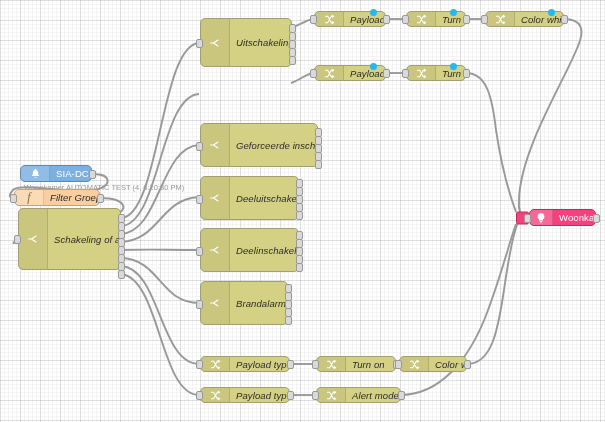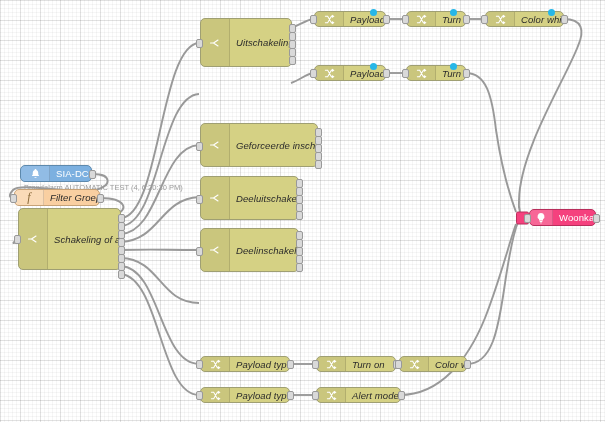--- a/index.html
+++ b/index.html
@@ -125,21 +125,21 @@
 
   <div class="node blue" style="left:20px;top:165px;width:72px;height:17px;">
     <div class="ico">
       <svg width="11" height="11" viewBox="0 0 24 24" class="g" aria-hidden="true">
         <path fill="#ffffff" d="M12 2a2 2 0 0 1 2 2v.6a6 6 0 0 1 4 5.6v4l1.6 2.2a.8.8 0 0 1-.6 1.2H5a.8.8 0 0 1-.6-1.2L6 14.2v-4a6 6 0 0 1 4-5.6V4a2 2 0 0 1 2-2zm0 20a2.6 2.6 0 0 1-2.5-2h5A2.6 2.6 0 0 1 12 22z"></path>
       </svg>
     </div>
     <div class="lbl">SIA-DCS</div>
     <div class="port out" style="top:4px;"></div>
   </div>
-  <div class="statusline" style="left:24px;top:183px;">Brandalarm AUTOMATIC TEST (4, 6:20:30 PM)</div>
+  <div class="statusline" style="left:24px;top:183px;">Woonkamer AUTOMATIC TEST (4, 6:20:30 PM)</div>
 
   <div class="node orange" style="left:14px;top:189px;width:86px;height:17px;">
     <div class="ico">
       <span style="font-family:'Liberation Serif','DejaVu Serif',serif;font-style:italic;font-size:12px;color:#8a6a3a;">f</span>
     </div>
     <div class="lbl">Filter Groep</div>
     <div class="port in" style="top:4px;"></div>
     <div class="port out" style="top:4px;"></div>
   </div>
 
@@ -215,20 +215,34 @@
     </div>
     <div class="lbl">Deelinschakeling</div>
     <div class="port in" style="top:18px;"></div>
     <div class="port out" style="top:2px;"></div>
     <div class="port out" style="top:10px;"></div>
     <div class="port out" style="top:18px;"></div>
     <div class="port out" style="top:26px;"></div>
     <div class="port out" style="top:34px;"></div>
   </div>
 
+  <div class="node tall" style="left:200px;top:281px;width:88px;height:44px;">
+    <div class="ico">
+      <svg width="12" height="12" viewBox="0 0 24 24" class="g">
+          <path fill="none" stroke="#ffffff" stroke-width="2.2" stroke-linecap="round" d="M3 12h6M9 12l9-6M9 12l9 6"></path>
+        </svg>
+    </div>
+    <div class="lbl">Brandalarm</div>
+    <div class="port in" style="top:18px;"></div>
+    <div class="port out" style="top:2px;"></div>
+    <div class="port out" style="top:10px;"></div>
+    <div class="port out" style="top:18px;"></div>
+    <div class="port out" style="top:26px;"></div>
+    <div class="port out" style="top:34px;"></div>
+  </div>
 
   <div class="node" style="left:314px;top:11px;width:72px;height:16px;">
     <div class="ico">
       <svg width="11" height="11" viewBox="0 0 24 24" class="g">
           <path fill="none" stroke="#ffffff" stroke-width="2.2" stroke-linecap="round" d="M3 5h5l8 14h5M3 19h5l8-14h5M18 3l3 2-3 2M18 17l3 2-3 2"></path>
         </svg>
     </div>
     <div class="lbl">Payload type</div>
     <div class="port in" style="top:3px;"></div>
     <div class="port out" style="top:3px;"></div>

